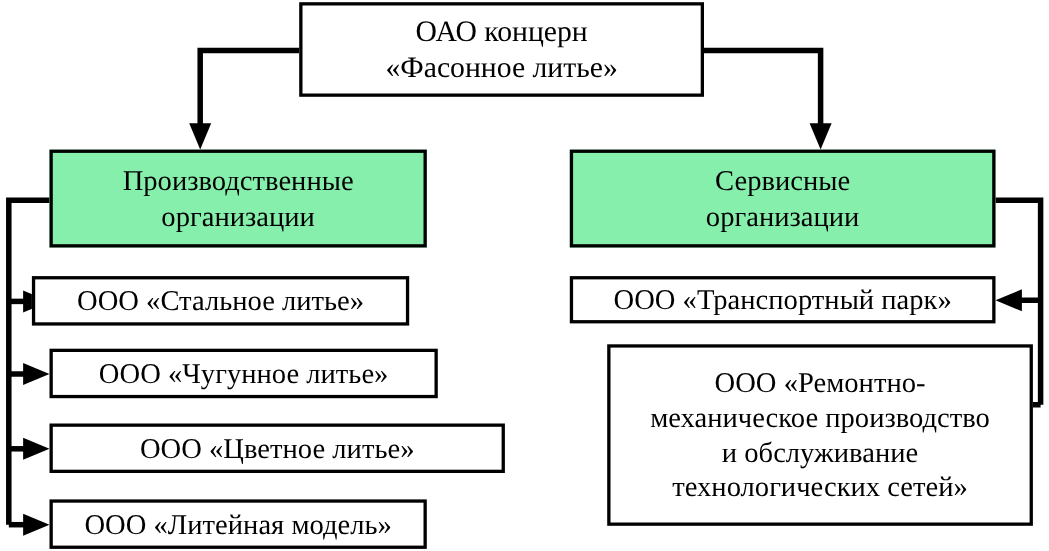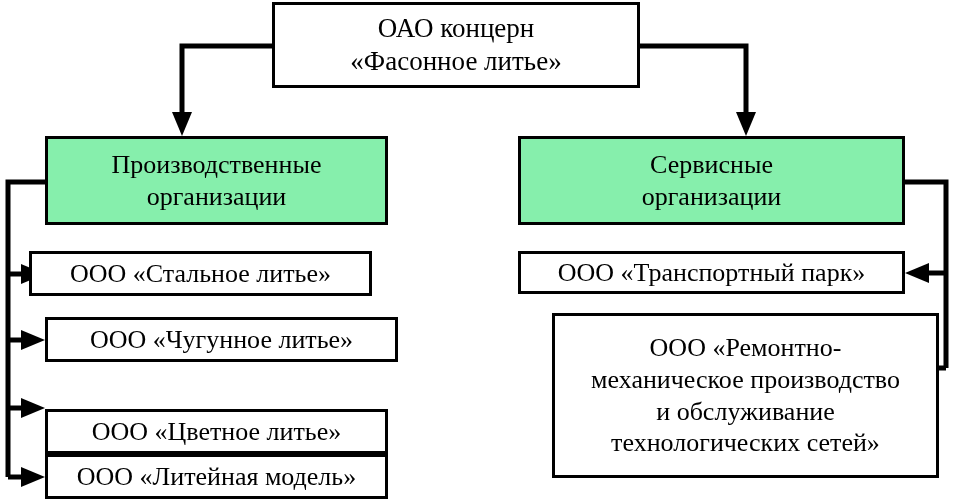--- a/index.html
+++ b/index.html
@@ -43,21 +43,21 @@
   .node .node-label {
     display: block;
     white-space: pre-line;
   }
   
   #node-root        { left: 272px; top: 2px;   width: 368px; height: 86px;  font-size: 27px; }
   #node-production  { left: 45px;  top: 136px; width: 343px; height: 89px;  font-size: 26px; }
   #node-service     { left: 518px; top: 136px; width: 387px; height: 89px;  font-size: 26px; }
   #node-steel       { left: 29px;  top: 251px; width: 343px; height: 45px;  font-size: 26px; }
   #node-iron        { left: 45px;  top: 317px; width: 353px; height: 45px;  font-size: 26px; }
-  #node-nonferrous  { left: 45px;  top: 385px; width: 343px; height: 45px;  font-size: 26px; margin-top: 24px; }
+  #node-nonferrous  { left: 45px;  top: 385px; width: 414px; height: 45px;  font-size: 26px; }
   #node-pattern     { left: 45px;  top: 454px; width: 343px; height: 45px;  font-size: 26px; text-align: right; }
   #node-transport   { left: 518px; top: 251px; width: 387px; height: 43px;  font-size: 26px; }
   #node-repair      { left: 512px; top: 313px; width: 387px; height: 165px; font-size: 26px; margin-left: 40px; }
 </style>
 </head>
 <body>
 
 <div id="diagram-root">
 
   <svg class="connector-layer" viewBox="0 0 954 501" width="954" height="501" aria-hidden="true">

